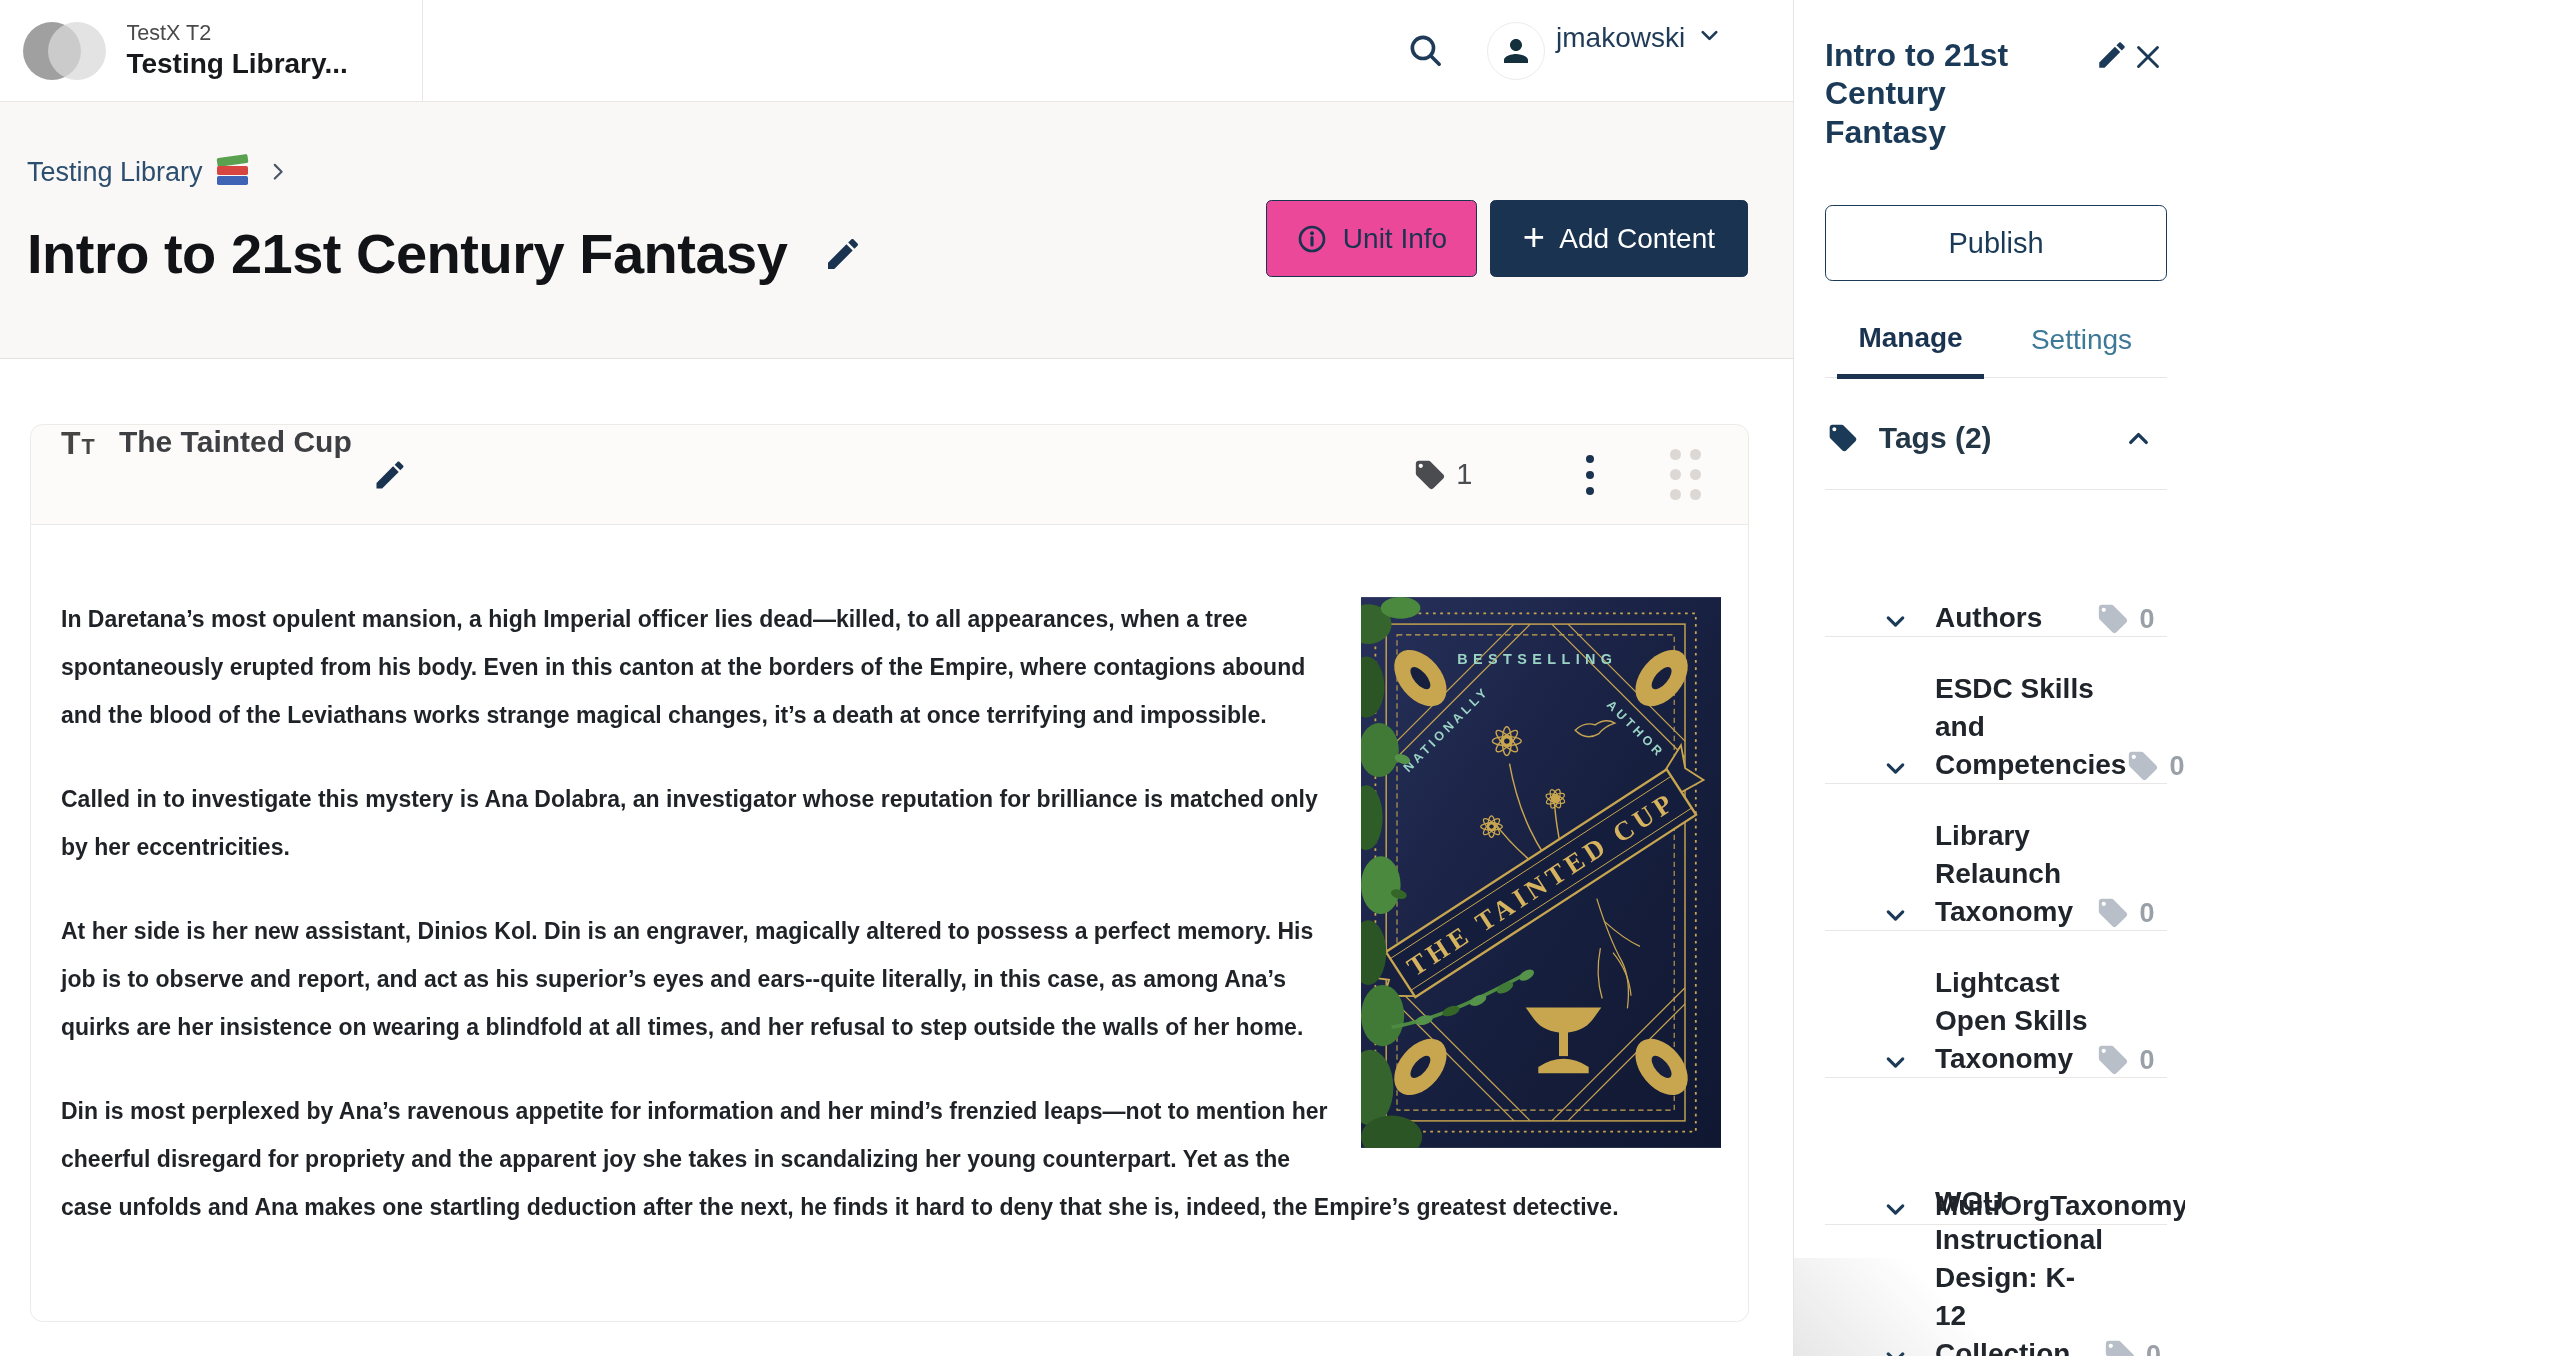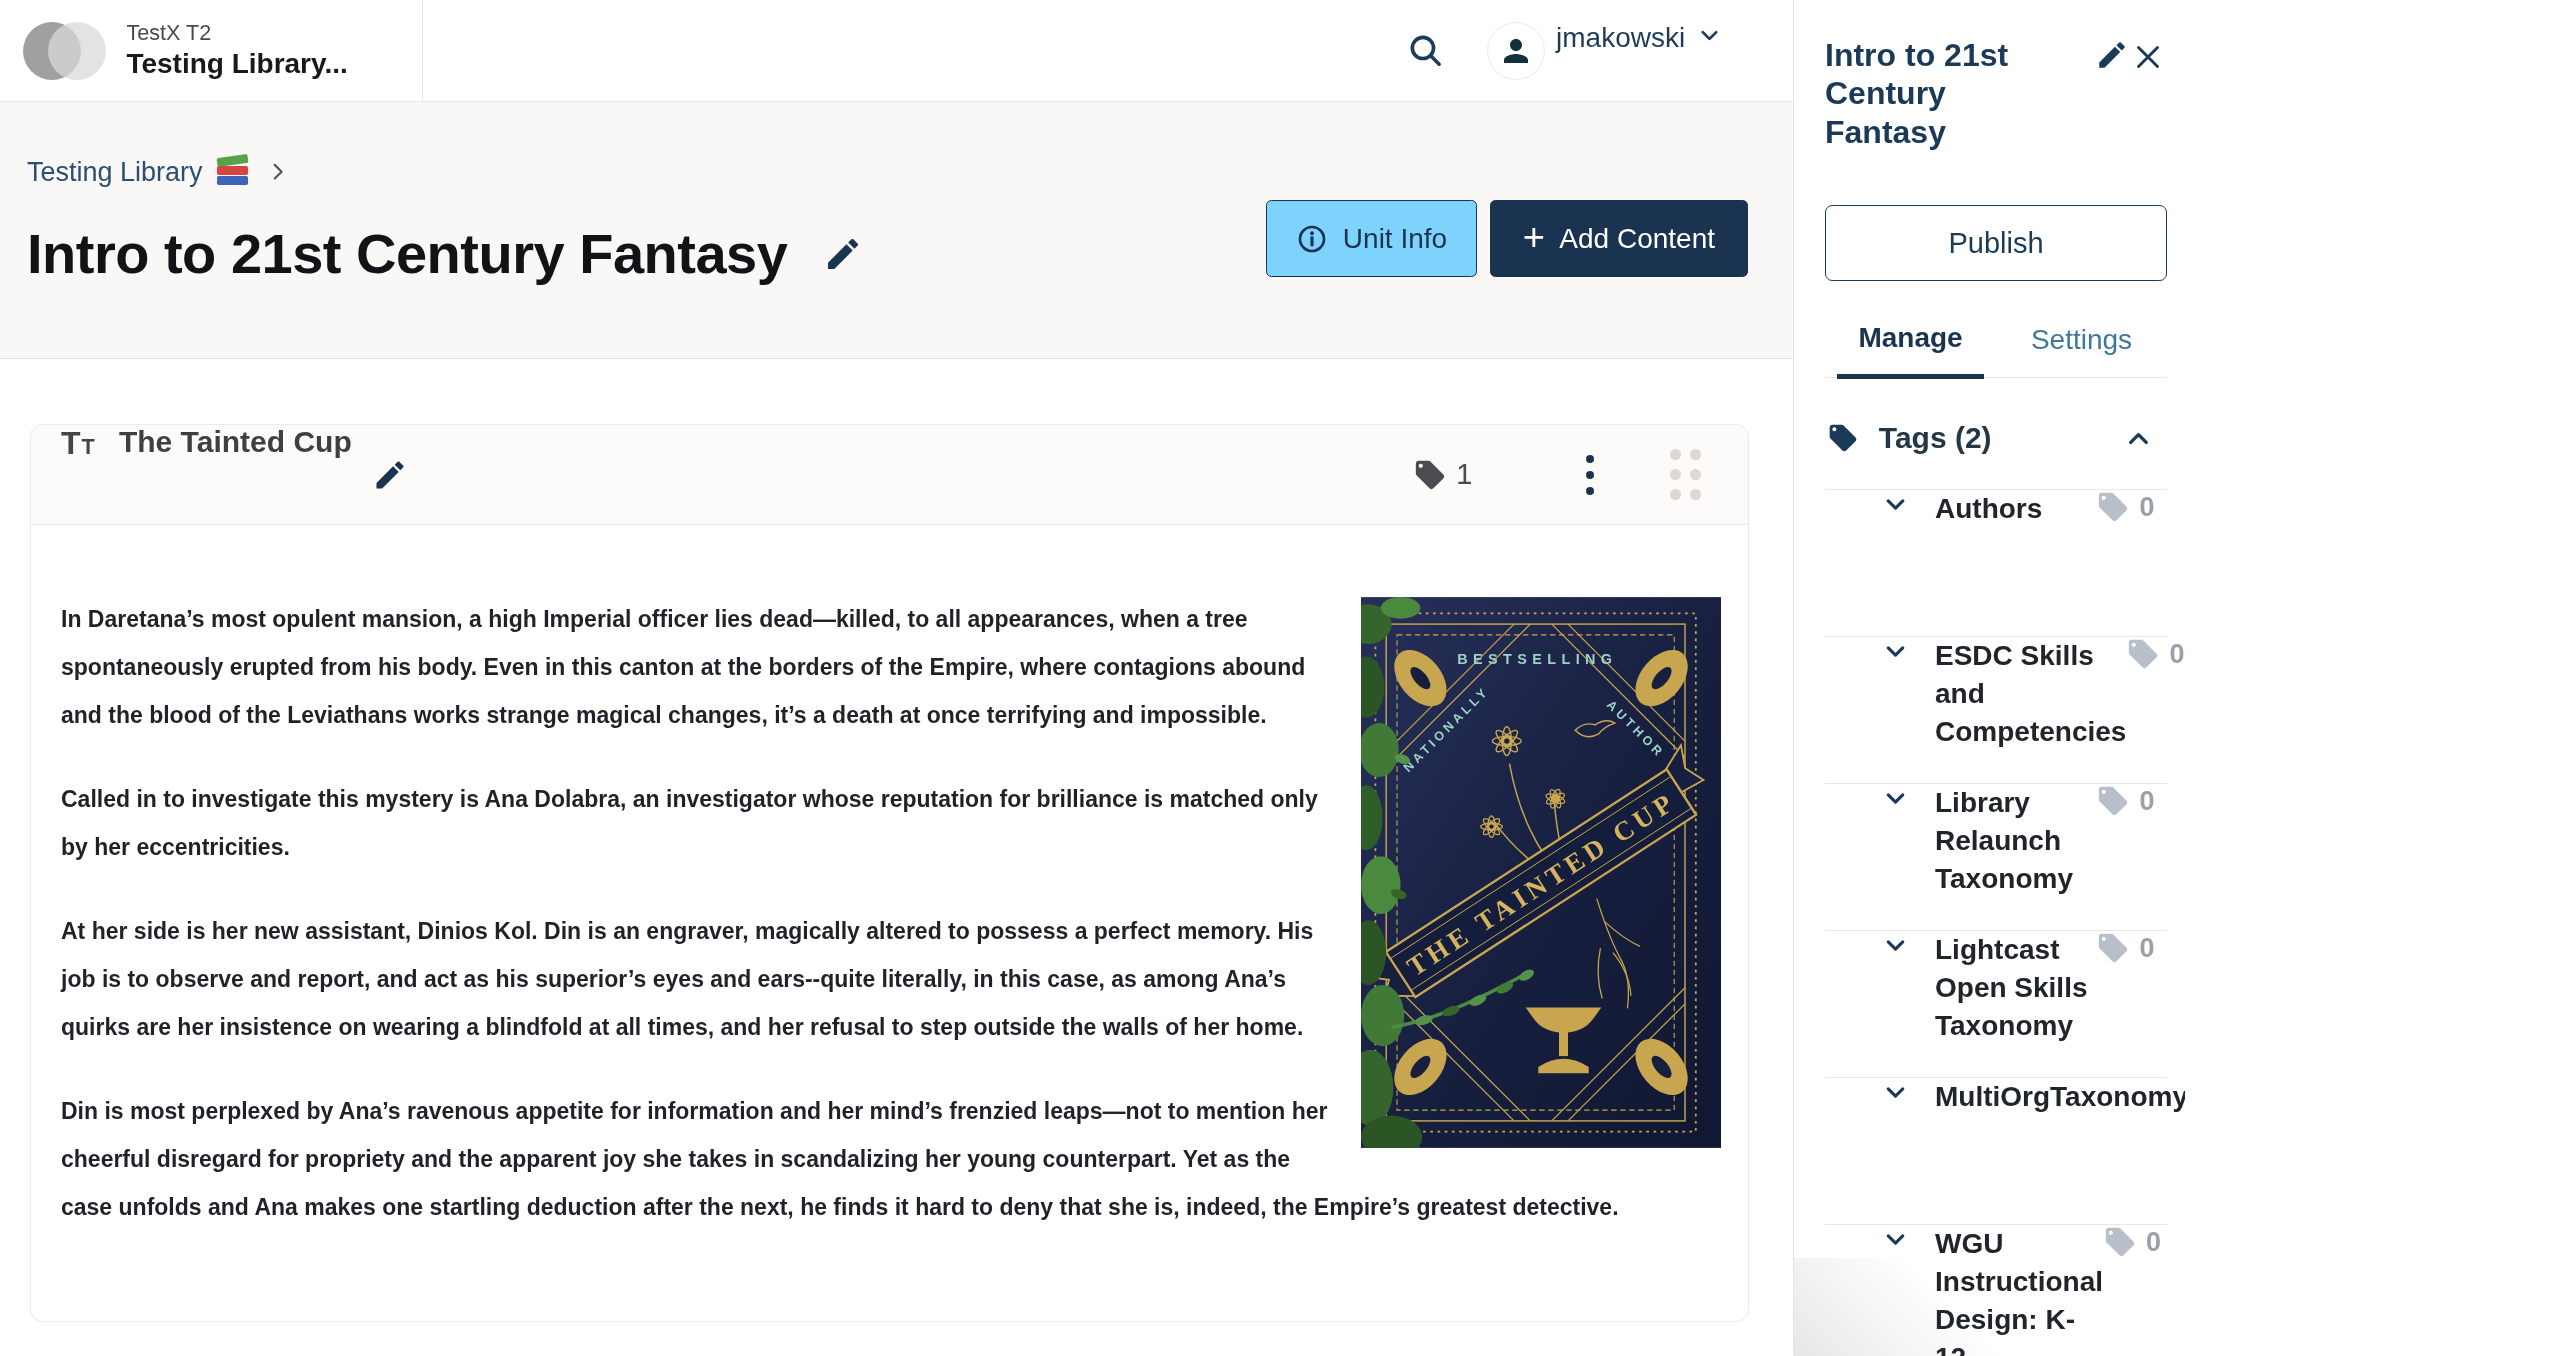--- a/index.html
+++ b/index.html
@@ -31,21 +31,21 @@
   .bookstack { position:relative; width:40px; height:36px; display:inline-block; }
   .bookstack i { position:absolute; left:3.6px; height:9px; width:31px; border-radius:1.8px; }
   .bookstack .b1 { top:1.8px;  background:#59a14f; transform:rotate(-8deg); }
   .bookstack .b2 { top:11.7px; background:#d64540; }
   .bookstack .b3 { top:21.6px; background:#3f63b5; }
   .title-row { display:flex; align-items:center; gap:36px; margin-top:31px; }
   .page-title { font-size:56px; font-weight:800; color:#111317; letter-spacing:-0.5px; }
   .band-actions { position:absolute; right:45px; top:98px; display:flex; gap:12.6px; }
   .btn { display:flex; align-items:center; justify-content:center; gap:14.4px; height:77px; border-radius:5.4px;
          font-size:28px; font-weight:500; cursor:pointer; font-family:inherit; }
-  .btn-outline { background:#7dd3fc; border:1.8px solid #1a3350; color:#1a3350; padding:12px 29px; }
+  .btn-outline { background:#ec4899; border:1.8px solid #1a3350; color:#1a3350; padding:12px 29px; }
   .btn-primary { background:#1a3350; border:1.8px solid #1a3350; color:#fff; padding:0 32px; }
   .plus-glyph { font-size:38px; font-weight:400; line-height:1; margin-top:-3.6px; }
 
   
   .content { flex:1; background:#fff; }
   .card { margin:65px 44px 0 30px; border:0.9px solid #ecebe8; border-radius:12.6px; background:#fcfbfa; }
   .card-header { height:99px; display:flex; padding:0 47px 0 30px; }
   .tt-icon { font-weight:bold; color:#454545; font-size:32px; letter-spacing:0.9px; }
   .tt-icon small { font-size:21.6px; font-weight:bold; }
   .card-title { font-size:30px; font-weight:bold; color:#3d3f42; margin-left:23.4px; }
@@ -75,21 +75,21 @@
   .tabs { display:flex; margin-top:41px; border-bottom:1.8px solid #e9e7e5; }
   .tab { flex:1; display:flex; justify-content:center; }
   .tab-inner { font-size:28px; padding:0 21.6px 20px 21.6px; cursor:pointer; background:none; border:none; font-family:inherit; }
   .tab-active .tab-inner { color:#1a3350; font-weight:600; border-bottom:5.4px solid #1a3350; margin-bottom:-1.8px; }
   .tab-inactive .tab-inner { color:#3e7897; font-weight:500; }
 
   .tags-header { display:flex; align-items:center; gap:20px; padding:43px 12.6px 34px 1.8px; border-bottom:0.9px solid #e9e7e5; }
   .tags-header-label { font-size:30px; font-weight:600; color:#243746; }
   .tags-collapse { margin-left:auto; background:none; border:none; cursor:pointer; }
 
-  .tax-row { display:flex; align-items:flex-start; height:147px; border-bottom:0.9px solid #e9e7e5; padding:0 12.6px 0 56px; }
+  .tax-row { display:flex; align-items:flex-end; height:147px; border-bottom:0.9px solid #e9e7e5; padding:0 12.6px 0 56px; }
   .tax-row:last-child { border-bottom:none; }
   .tax-row .chev { flex:none; background:none; border:none; cursor:pointer; display:flex; }
   .tax-label { font-size:28px; font-weight:700; color:#20242b; margin-left:25px; line-height:1.35; max-width:541px; }
   .tax-right { margin-left:auto; display:flex; align-items:center; gap:9px; }
   .tax-count { font-size:27px; font-weight:600; color:#9aa0a8; }
 
   svg { display:block; }
 </style>
 </head>
 <body>

